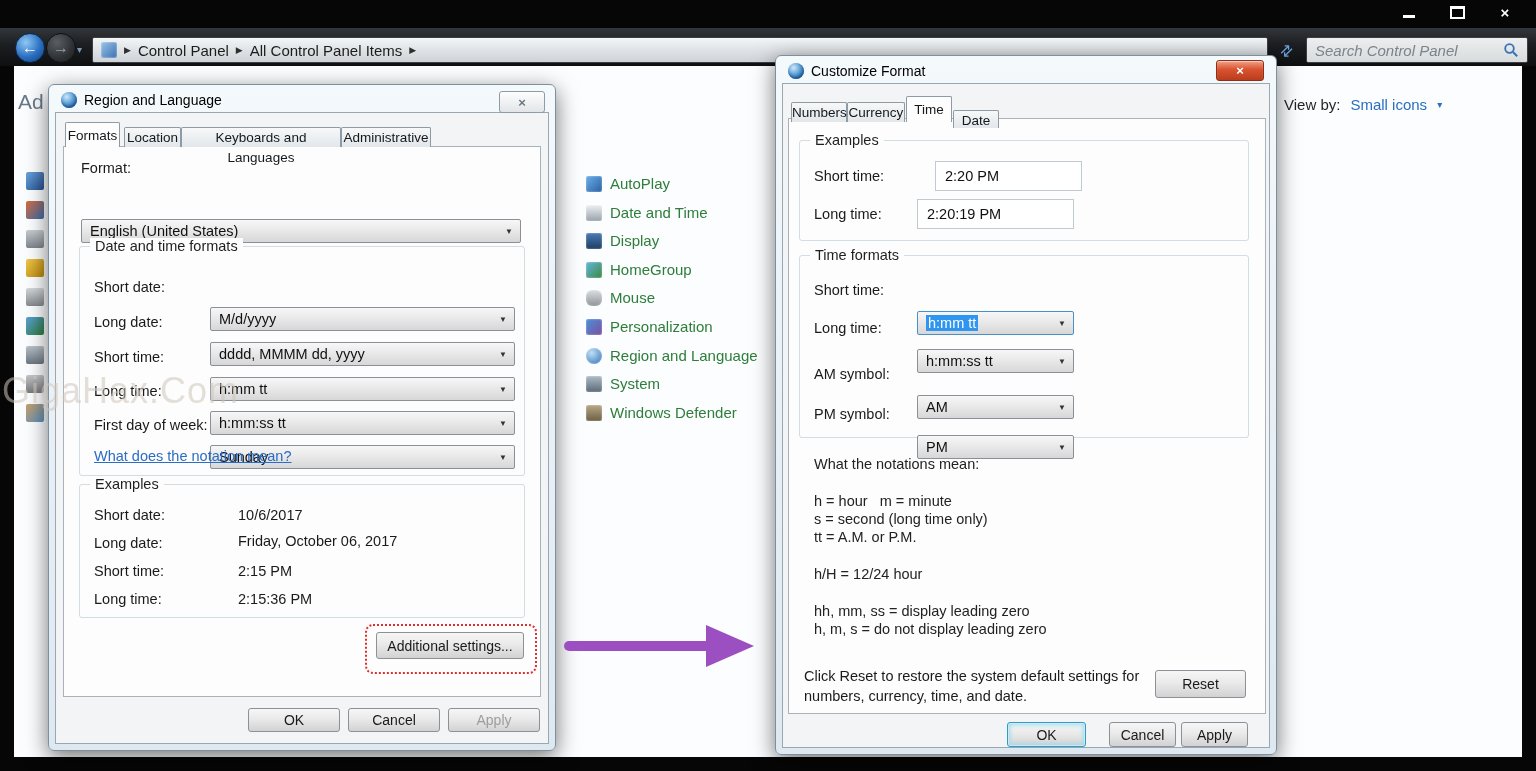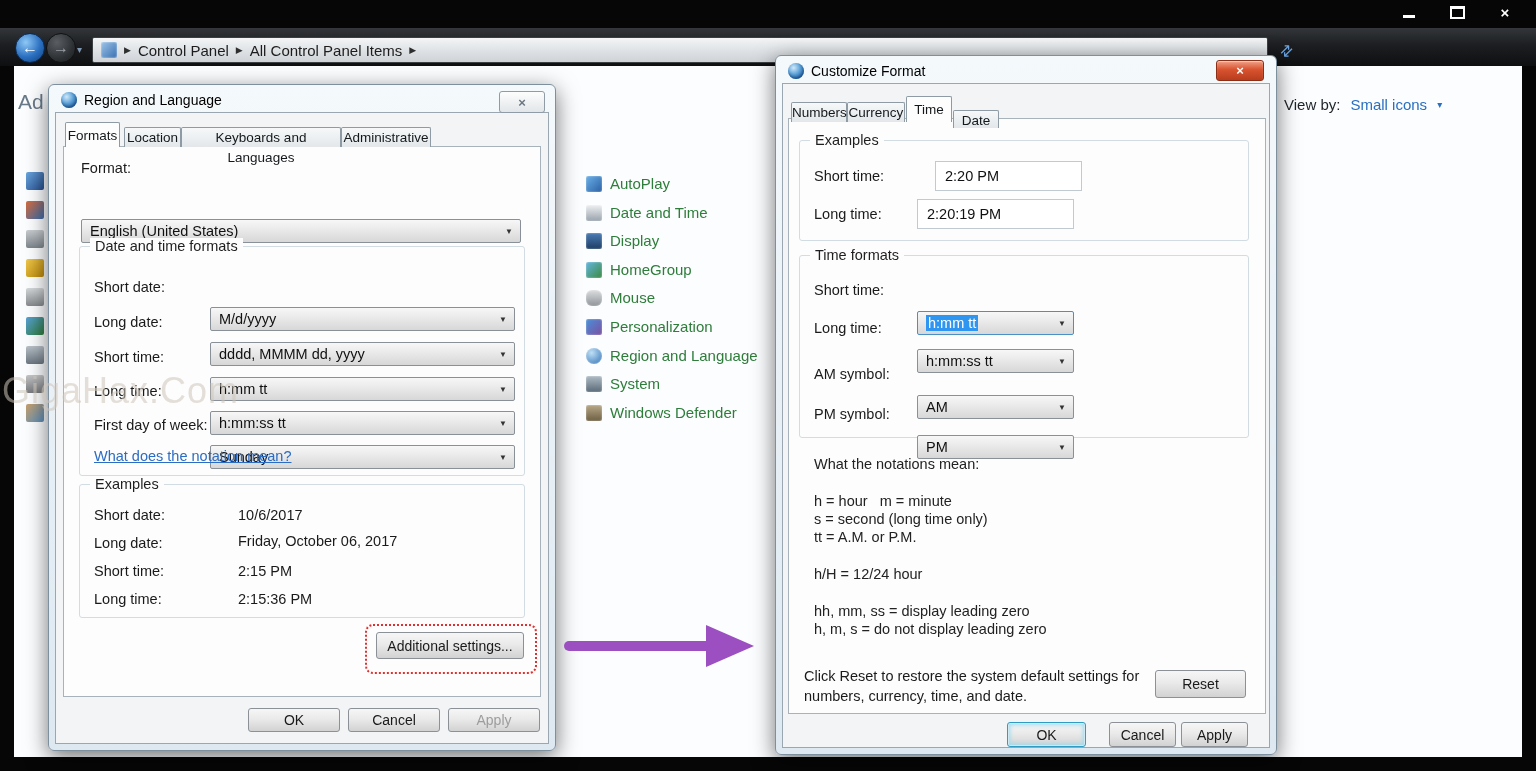--- a/index.html
+++ b/index.html
@@ -113,20 +113,27 @@
     <span class="cp-tile"></span>
     <span class="crumb-sep">▶</span>
     <span>Control Panel</span>
     <span class="crumb-sep">▶</span>
     <span>All Control Panel Items</span>
     <span class="crumb-sep">▶</span>
   </div>
   <div class="refresh">
       <span>⇄</span>
     </div>
+  <div class="searchbox">
+    <span class="search-ph">Search Control Panel</span>
+    <svg width="16" height="16" viewBox="0 0 16 16">
+      <circle cx="6.5" cy="6.5" r="4.3" fill="none" stroke="#3672b5" stroke-width="1.8"></circle>
+      <line x1="10" y1="10" x2="14.2" y2="14.2" stroke="#3672b5" stroke-width="2"></line>
+    </svg>
+  </div>
 
   <div class="client"></div>
   <div class="heading">Ad</div>
 
   <div class="mini-icon" style="top:172px;background:linear-gradient(135deg,#6aa6e0,#274e8c)"></div>
   <div class="mini-icon" style="top:201px;background:linear-gradient(135deg,#d86a3a,#3a6fb0)"></div>
   <div class="mini-icon" style="top:230px;background:linear-gradient(180deg,#c8ccd0,#7d858c)"></div>
   <div class="mini-icon" style="top:259px;background:linear-gradient(135deg,#f0c84a,#b8860b)"></div>
   <div class="mini-icon" style="top:288px;background:linear-gradient(180deg,#d5d8da,#85898d)"></div>
   <div class="mini-icon" style="top:317px;background:linear-gradient(135deg,#58a0d8,#2f7d3a)"></div>

